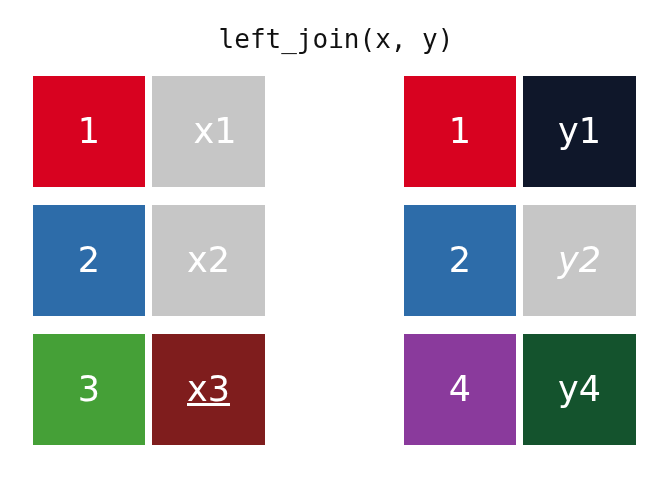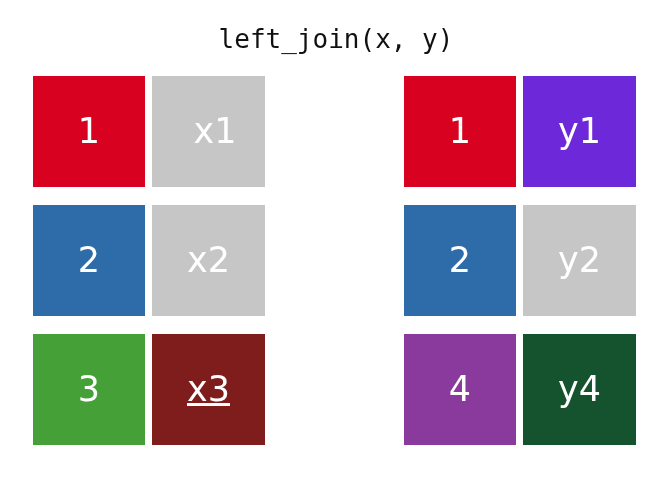--- a/index.html
+++ b/index.html
@@ -85,19 +85,19 @@
     </div>
   </div>
 
   <div class="table-group" id="group-y">
     <div class="column col-key">
       <div class="cell cell-key" style="background-color: rgb(216, 2, 32);">1</div>
       <div class="cell cell-key" style="background-color: rgb(45, 108, 169);">2</div>
       <div class="cell cell-key" style="background-color: rgb(138, 58, 156);">4</div>
     </div>
     <div class="column col-value">
-      <div class="cell cell-value" style="background-color: #6d28d9;">y1</div>
-      <div class="cell cell-value" style="background-color: rgb(198, 198, 198);">y2</div>
+      <div class="cell cell-value" style="background-color: #0f172a;">y1</div>
+      <div class="cell cell-value" style="background-color: rgb(198, 198, 198); font-style: italic;">y2</div>
       <div class="cell cell-value" style="background-color: #14532d;">y4</div>
     </div>
   </div>
 
 </div>
 
 </body></html>

